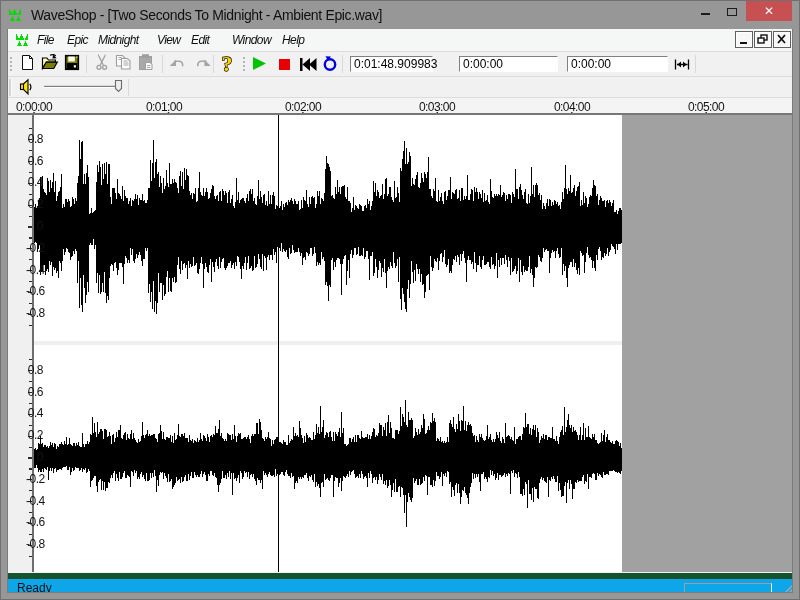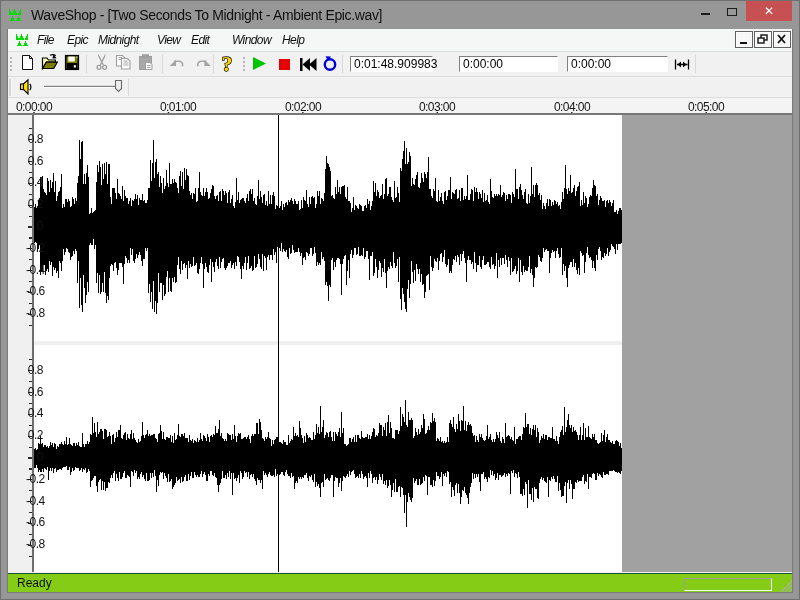--- a/index.html
+++ b/index.html
@@ -11,21 +11,21 @@
 .mi { position:absolute; top:4px; font-size:12px; letter-spacing:-0.6px; color:#101010;font-style:italic; }
 .mdib { position:absolute; top:2px; width:18px; height:17px; background:#f7f7f7; border:1px solid #606060; box-shadow:inset 0 0 0 1px #fff; }
 #toolbar { left:0; top:22px; width:784px; height:25px; background:#f1f1f1; border-top:1px solid #dcdcdc; }
 .tfield { position:absolute; top:4px; height:16px; background:#fff; border-top:1px solid #808080; border-left:1px solid #808080; border-bottom:1px solid #fff; border-right:1px solid #fff; font-size:12px; color:#000; line-height:14px; padding-left:3px; white-space:nowrap; }
 #volrow { left:0; top:47px; width:784px; height:21px; background:#f1f1f1; border-top:1px solid #dcdcdc; }
 #ruler { left:0; top:68px; width:784px; height:18px; background:#f4f4f4; border-top:1px solid #dcdcdc; }
 .rl { position:absolute; top:2px; width:60px; text-align:center; font-size:12px; letter-spacing:-0.55px; color:#141414; }
 #hline { left:0; top:84px; width:784px; height:2px; background:#777; }
 #waveview { left:0; top:86px; width:784px; height:457px; background:#f0f0f0; }
 .sl { position:absolute; left:0; width:17px; text-align:right; font-size:12px; letter-spacing:-0.5px; color:#141414;margin-left:18px; }
-#statusbar { left:0; top:544px; width:784px; height:25px; background:#84cc16; border-top:1px solid #14532d; font-size:12px; color:#101010; }
+#statusbar { left:0; top:544px; width:784px; height:25px; background:#0ea5e9; border-top:6px solid #14532d; font-size:12px; color:#101010; }
 #progbox { left:676px; top:4px; width:88px; height:13px; border-top:1px solid #9e9e9e; border-left:1px solid #9e9e9e; border-bottom:1px solid #fff; border-right:1px solid #fff; }
 </style></head>
 <body>
 <div class="abs" style="left:0;top:0;width:800px;height:29px;background:#979797;border-top:1px solid #7c7c7c"></div>
 <div class="abs" style="left:9px;top:8px"><svg width="13" height="13" viewBox="0 0 13 13">
       <path fill="#00dd00" d="M0 0h1v2h1v2h1v2h-3z"></path>
       <path fill="#00dd00" d="M5 0h1v2h1v2h1v2h-5v-2h1v-2h1z"></path>
       <path fill="#00dd00" d="M11 0h1v6h-3v-2h1v-2h1z"></path>
       <path fill="#00dd00" d="M3 7h1v2h1v2h1v1h-5v-1h1v-2h1z"></path>
       <path fill="#00dd00" d="M9 7h1v2h1v2h1v1h-5v-1h1v-2h1z"></path>
@@ -153,21 +153,21 @@
         <rect x="294.2" y="14" width="1.4" height="4" fill="#222"></rect>
         <rect x="361.5" y="15" width="1.2" height="3" fill="#222"></rect>
         <rect x="428.6" y="14" width="1.4" height="4" fill="#222"></rect>
         <rect x="496.0" y="15" width="1.2" height="3" fill="#222"></rect>
         <rect x="563.1" y="14" width="1.4" height="4" fill="#222"></rect>
         <rect x="630.4" y="15" width="1.2" height="3" fill="#222"></rect>
         <rect x="697.5" y="14" width="1.4" height="4" fill="#222"></rect>
         <rect x="764.9" y="15" width="1.2" height="3" fill="#222"></rect>
       </svg>
     <div class="rl" style="left:-4px">0:00:00</div>
-      <div class="rl" style="left:140px">0:01:00</div>
+      <div class="rl" style="left:126px">0:01:00</div>
       <div class="rl" style="left:265px">0:02:00</div>
       <div class="rl" style="left:399px">0:03:00</div>
       <div class="rl" style="left:534px">0:04:00</div>
       <div class="rl" style="left:668px">0:05:00</div>
   </div>
   <div class="abs" id="hline"></div>
   <div class="abs" id="waveview">
     <div class="abs" style="left:25px;top:0;width:589px;height:457px;background:#fff"></div>
     <div class="abs" style="left:614px;top:0;width:170px;height:457px;background:#a1a1a1"></div>
     <svg class="abs" style="left:24px;top:0" width="590" height="457" shape-rendering="crispEdges">

